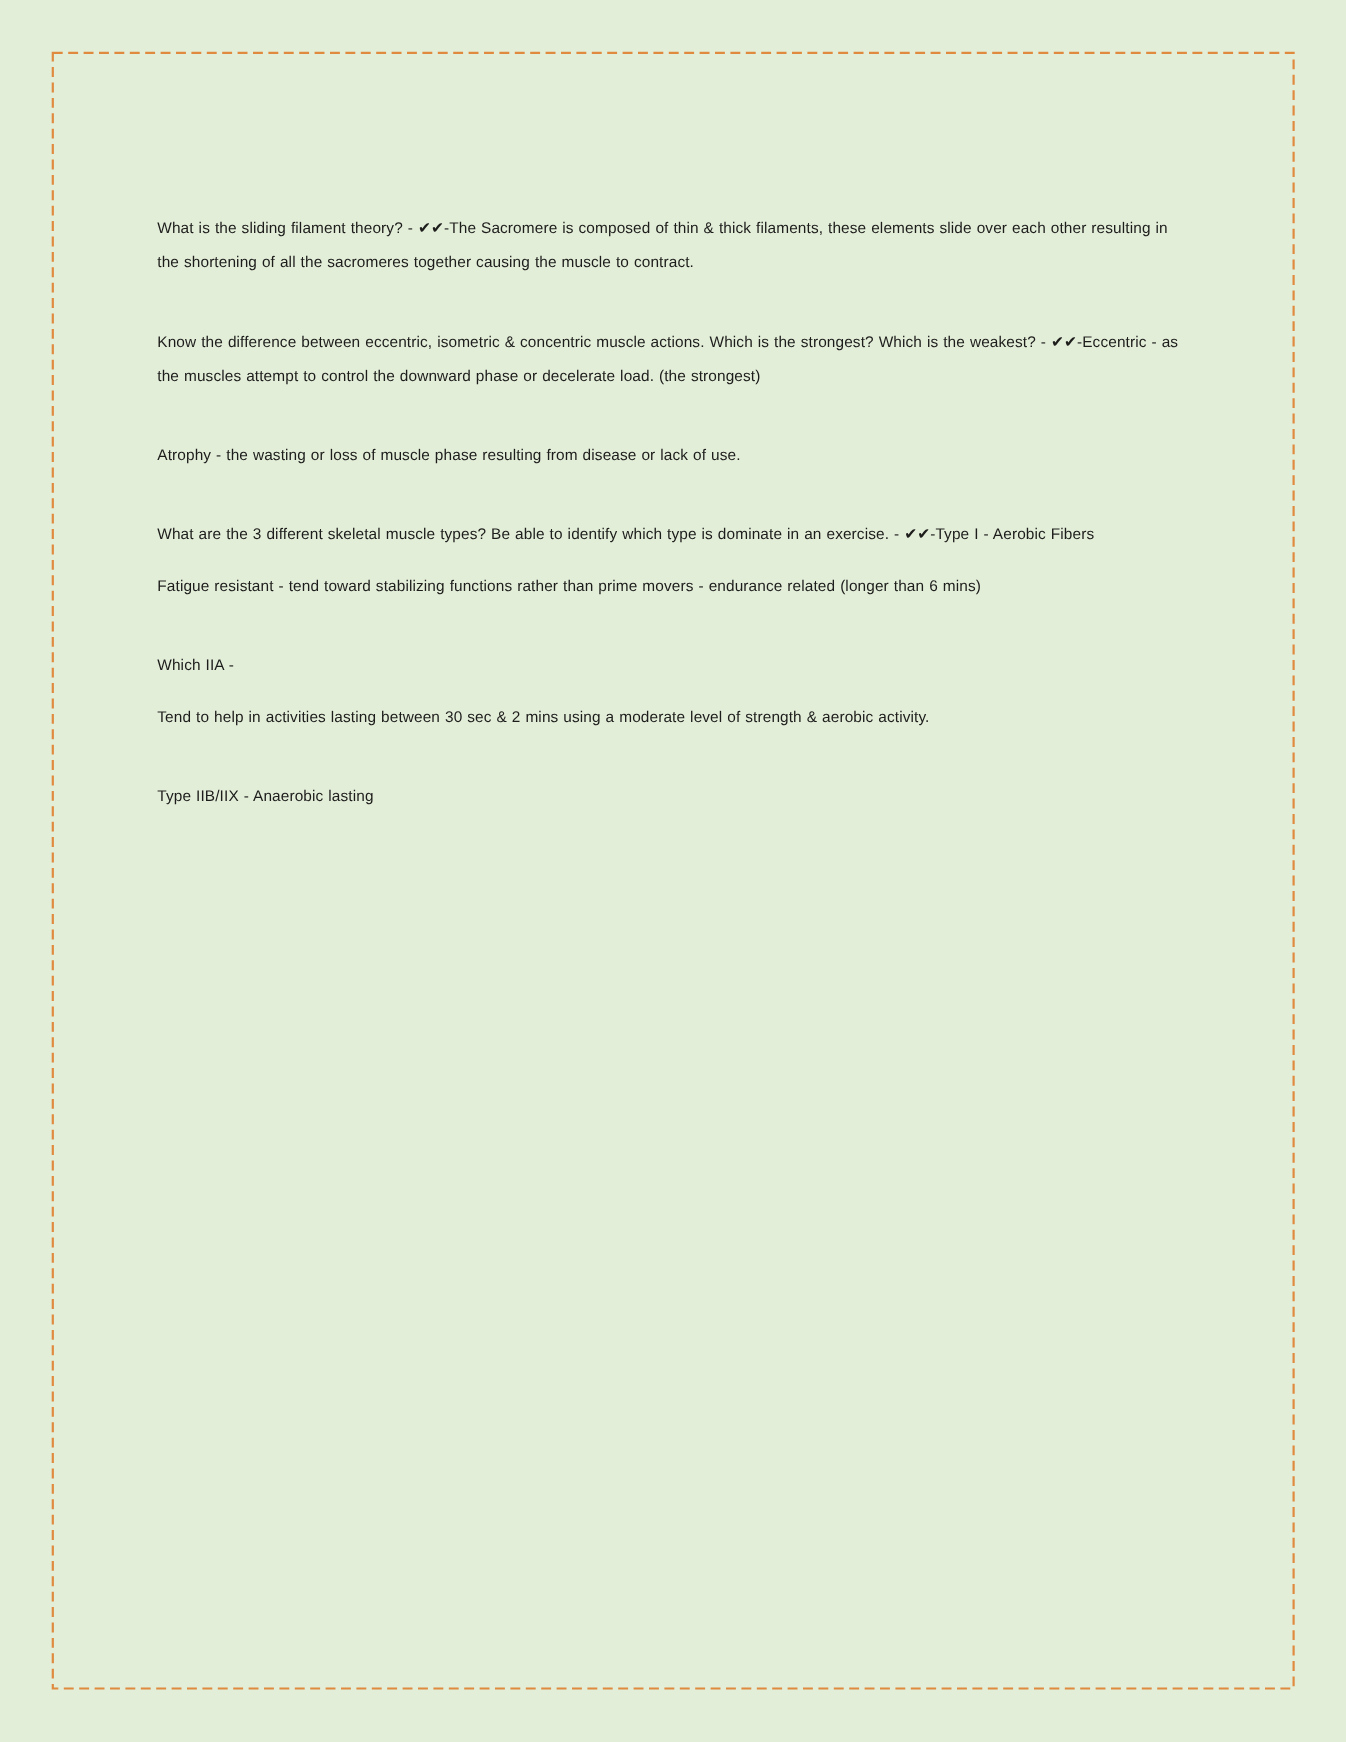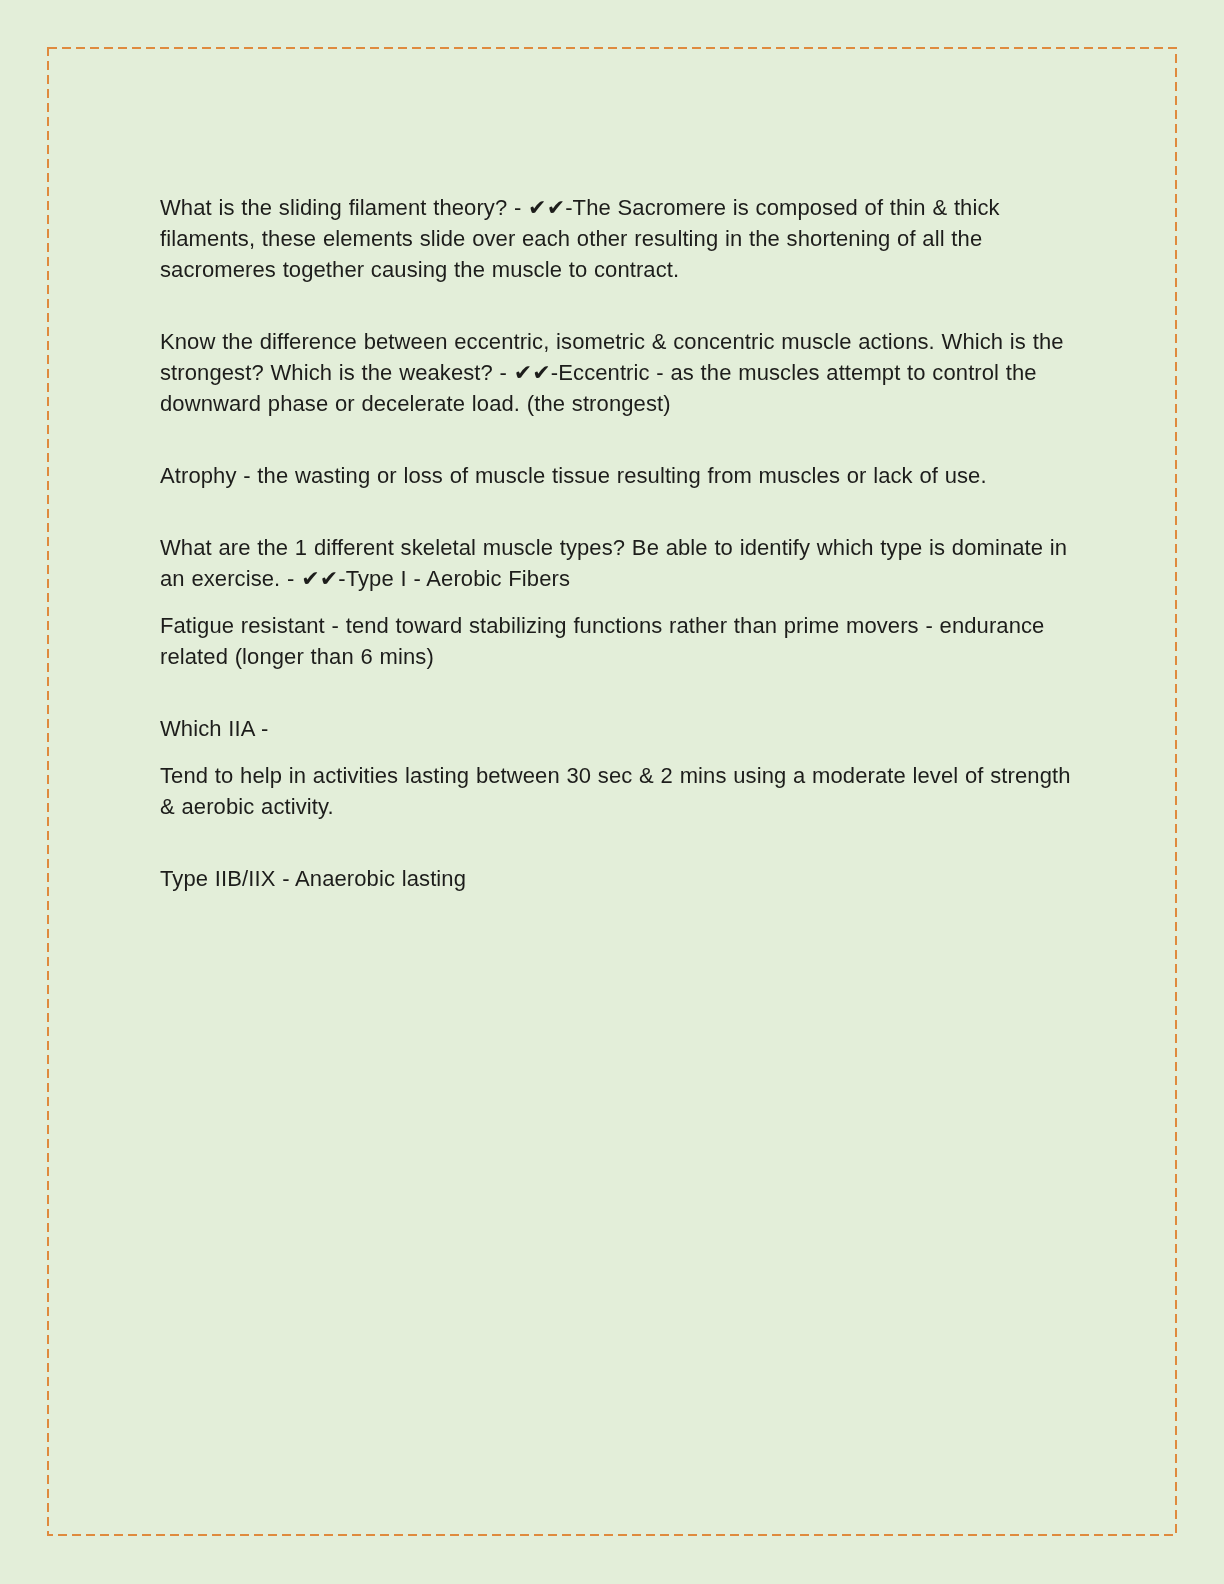--- a/index.html
+++ b/index.html
@@ -24,46 +24,46 @@
   main.document-body {
     position: absolute;
     left: 143px;
     top: 192px;
     width: 938px;
   }
   section.qa-section {
     margin: 0 0 41px 0;
   }
   section.qa-section p {
-    margin: 0 0 16px 17px;
-    font-size: 22px;
+    margin: 0 0 16px 0;
+    font-size: 14px;
     line-height: 31px;
     letter-spacing: 0.1px;
     word-spacing: 0.5px;
   }
 </style>
 </head>
 <body style="background: rgb(227, 238, 217);">
 
 <svg class="page-border-svg" width="1224" height="1584" viewBox="0 0 1224 1584">
   <rect x="48" y="48" width="1128" height="1487" fill="none" stroke-width="2" stroke-dasharray="9 5" stroke="#df8a3e"></rect>
 </svg>
 
 <main class="document-body">
     <section class="qa-section">
       <p>What is the sliding filament theory? - ✔✔-The Sacromere is composed of thin &amp; thick filaments, these elements slide over each other resulting in the shortening of all the sacromeres together causing the muscle to contract.</p>
     </section>
     <section class="qa-section">
       <p>Know the difference between eccentric, isometric &amp; concentric muscle actions. Which is the strongest? Which is the weakest? - ✔✔-Eccentric - as the muscles attempt to control the downward phase or decelerate load. (the strongest)</p>
     </section>
     <section class="qa-section">
-      <p>Atrophy - the wasting or loss of muscle tissue resulting from muscles or lack of use.</p>
+      <p>Atrophy - the wasting or loss of muscle phase resulting from disease or lack of use.</p>
     </section>
     <section class="qa-section">
-      <p>What are the 1 different skeletal muscle types? Be able to identify which type is dominate in an exercise. - ✔✔-Type I - Aerobic Fibers</p>
+      <p>What are the 3 different skeletal muscle types? Be able to identify which type is dominate in an exercise. - ✔✔-Type I - Aerobic Fibers</p>
       <p>Fatigue resistant - tend toward stabilizing functions rather than prime movers - endurance related (longer than 6 mins)</p>
     </section>
     <section class="qa-section">
       <p>Which IIA -</p>
       <p>Tend to help in activities lasting between 30 sec &amp; 2 mins using a moderate level of strength &amp; aerobic activity.</p>
     </section>
     <section class="qa-section">
       <p>Type IIB/IIX - Anaerobic lasting</p>
     </section>
   </main>

